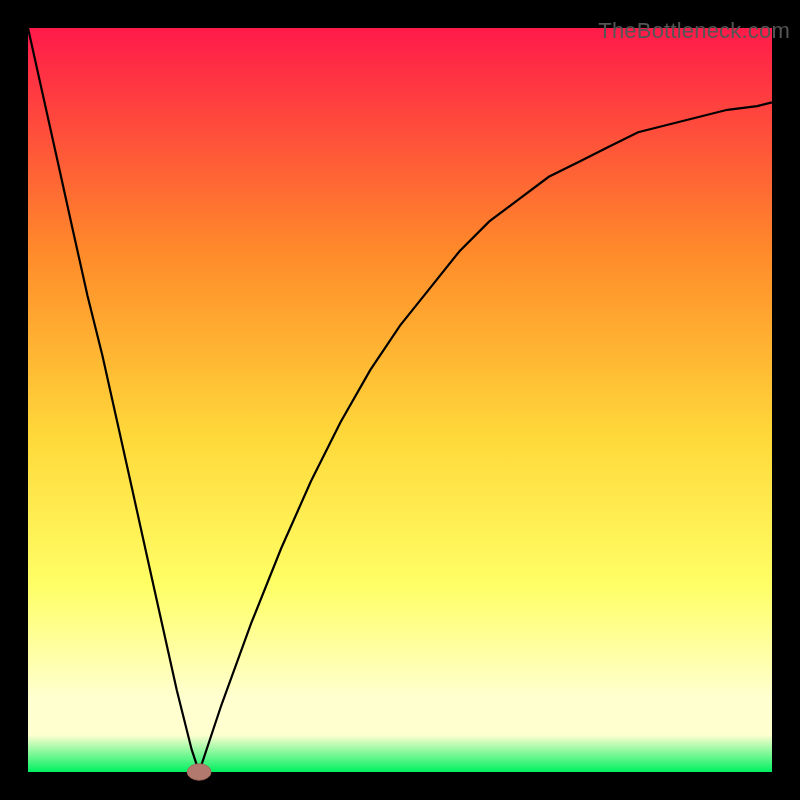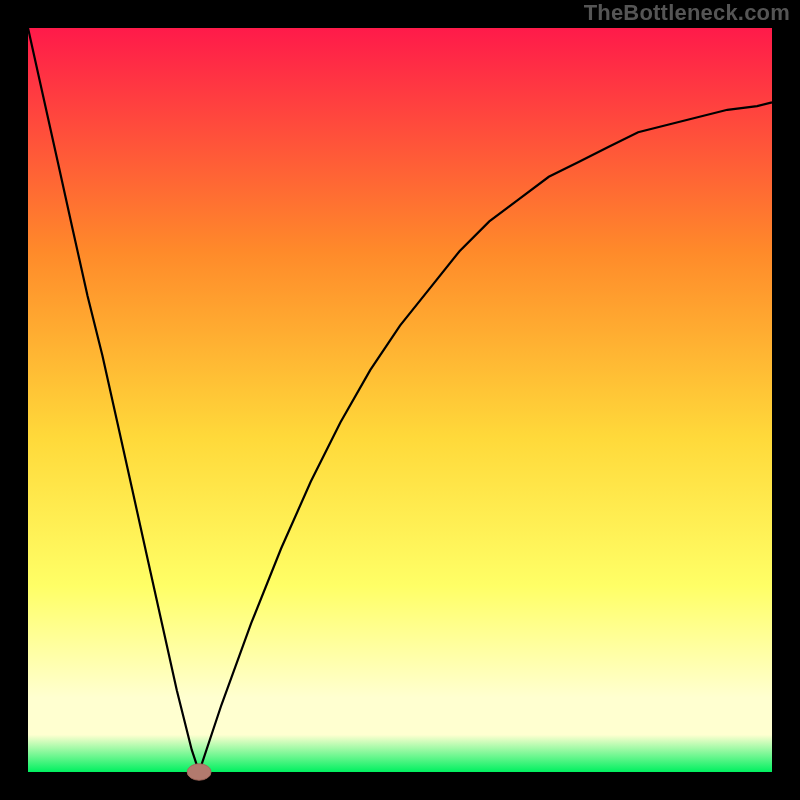--- a/index.html
+++ b/index.html
@@ -11,24 +11,24 @@
     background: #fff;
     font-family: Arial, Helvetica, sans-serif;
   }
   .wrap {
     position: relative;
     width: 800px;
     height: 800px;
   }
   .watermark {
     position: absolute;
-    top: 0;
+    top: 18px;
     right: 10px;
     font-size: 22px;
-    font-weight: 700;
+    font-weight: 400;
     color: #555;
     letter-spacing: 0.2px;
     user-select: none;
   }
   svg {
     display: block;
   }
 </style>
 </head>
 <body>

